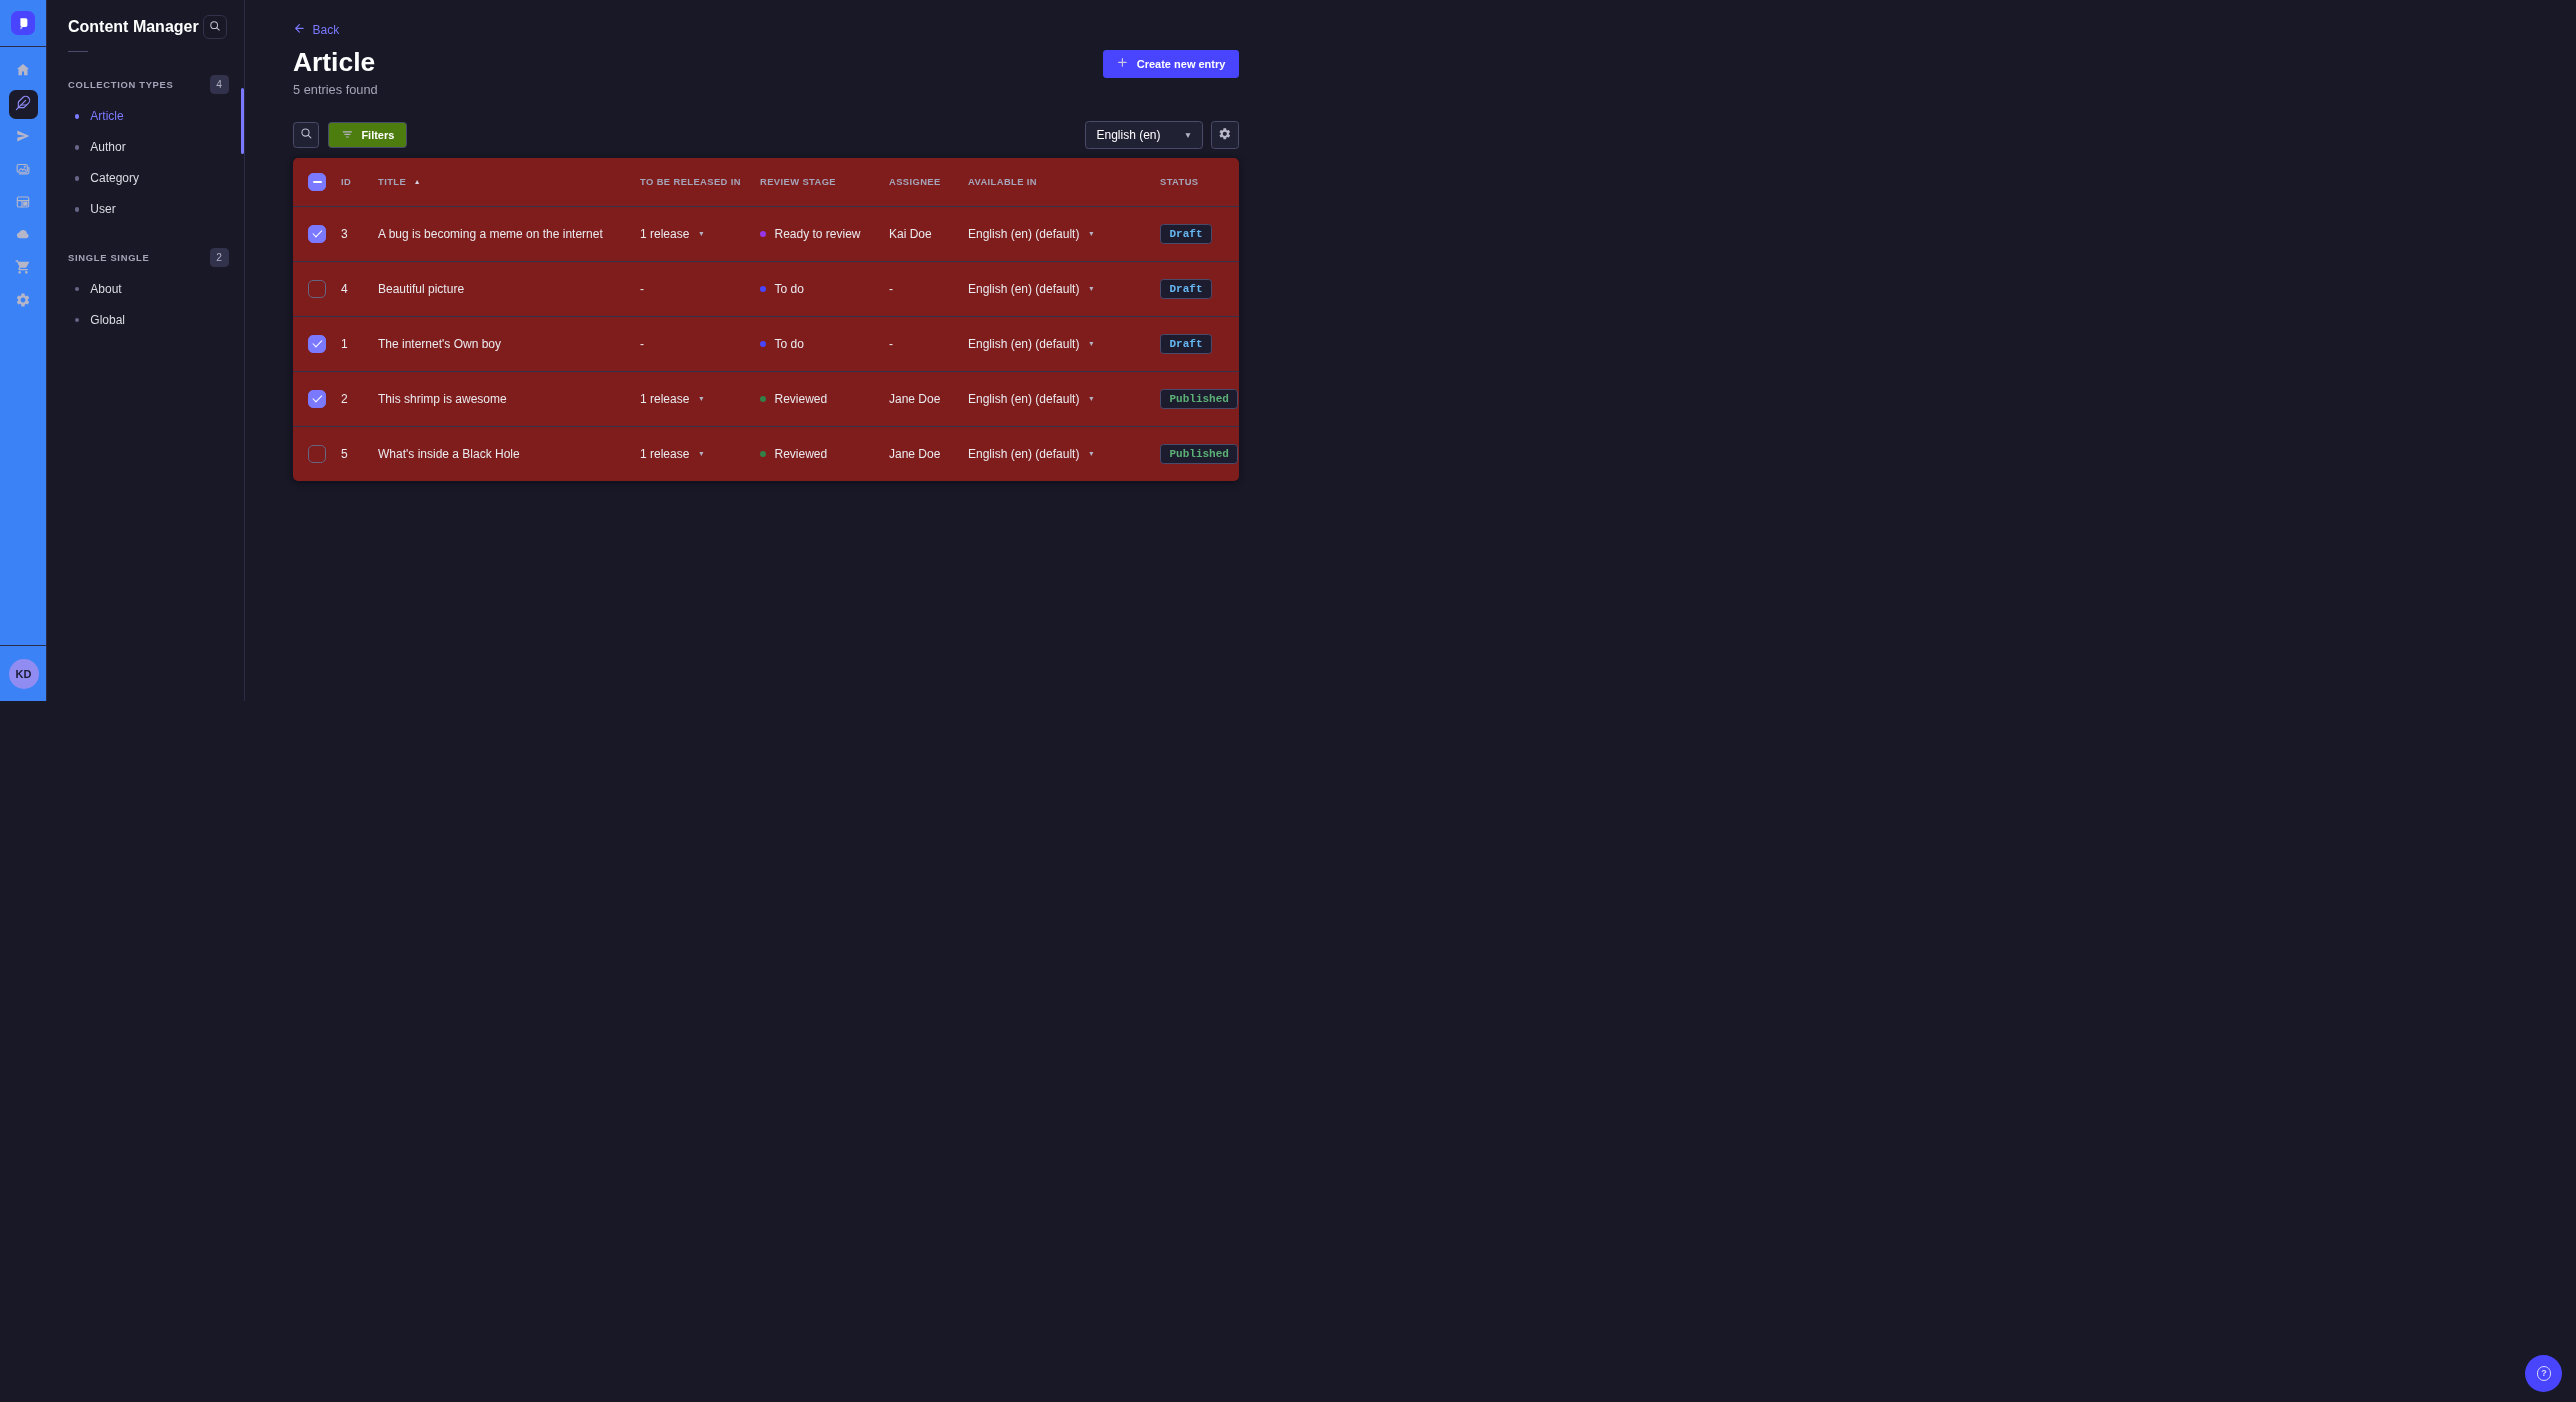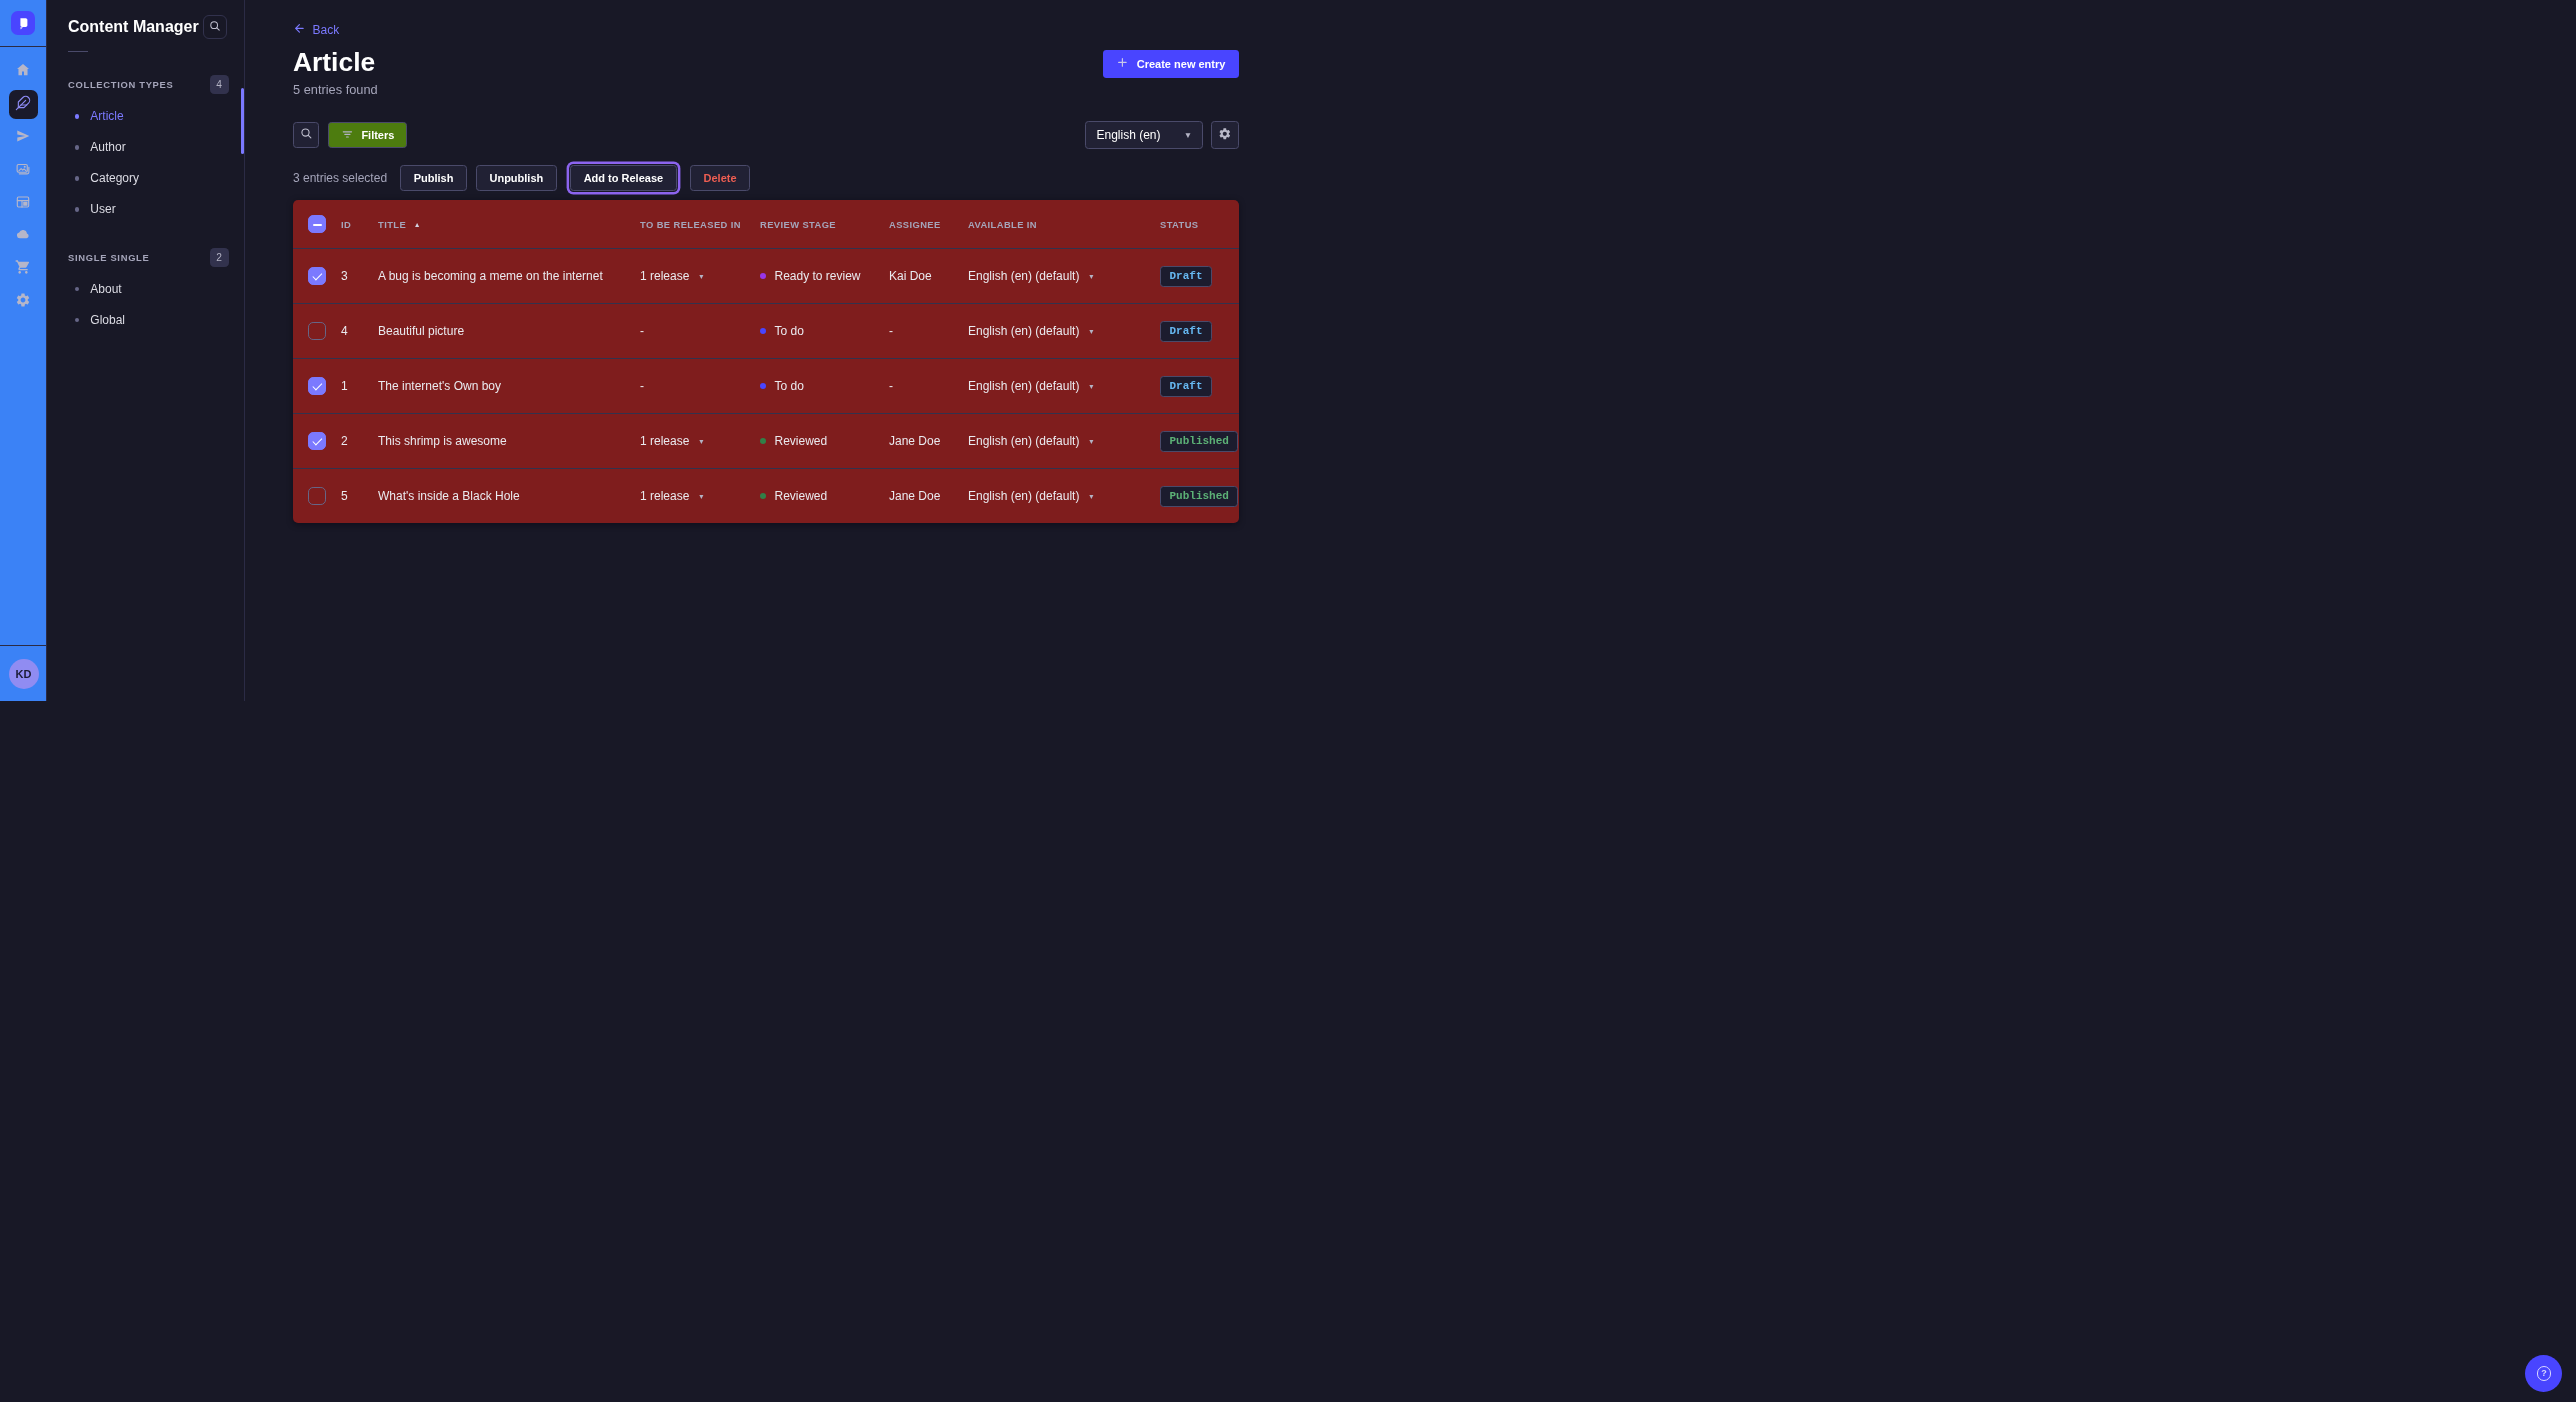--- a/index.html
+++ b/index.html
@@ -250,27 +250,20 @@
           <span class="chev" style="font-size:8.5px; margin-left:0;">▼</span>
         </div>
         <button class="gear-btn">
           <span><svg viewBox="0 0 24 24" width="13.6" height="13.6">
                 <path fill="#b9b9c9" d="M19.14 12.94c.04-.3.06-.61.06-.94 0-.32-.02-.64-.07-.94l2.03-1.58c.18-.14.23-.41.12-.61l-1.92-3.32c-.12-.22-.37-.29-.59-.22l-2.39.96c-.5-.38-1.03-.7-1.62-.94l-.36-2.54c-.04-.24-.24-.41-.48-.41h-3.84c-.24 0-.43.17-.47.41l-.36 2.54c-.59.24-1.13.57-1.62.94l-2.39-.96c-.22-.08-.47 0-.59.22L2.74 8.87c-.12.21-.08.47.12.61l2.03 1.58c-.05.3-.09.63-.09.94s.02.64.07.94l-2.03 1.58c-.18.14-.23.41-.12.61l1.92 3.32c.12.22.37.29.59.22l2.39-.96c.5.38 1.03.7 1.62.94l.36 2.54c.05.24.24.41.48.41h3.84c.24 0 .44-.17.47-.41l.36-2.54c.59-.24 1.13-.56 1.62-.94l2.39.96c.22.08.47 0 .59-.22l1.92-3.32c.12-.22.07-.47-.12-.61l-2.01-1.58zM12 15.6c-1.98 0-3.6-1.62-3.6-3.6s1.62-3.6 3.6-3.6 3.6 1.62 3.6 3.6-1.62 3.6-3.6 3.6z"></path>
               </svg></span>
         </button>
       </div>
     </div>
 
-    <div class="selection-row">
-      <span class="selected-text">3 entries selected</span>
-      <button class="sel-btn">Publish</button>
-      <button class="sel-btn">Unpublish</button>
-      <button class="sel-btn ring">Add to Release</button>
-      <button class="sel-btn danger">Delete</button>
-    </div>
 
     <div class="card">
       <div class="thead">
         <div class="cell cb-cell">
             <span class="checkbox indeterminate"></span>
           </div>
         <div class="cell th">ID</div>
         <div class="cell th title-th">
           <span>TITLE</span>
           <span class="sort">▲</span>

